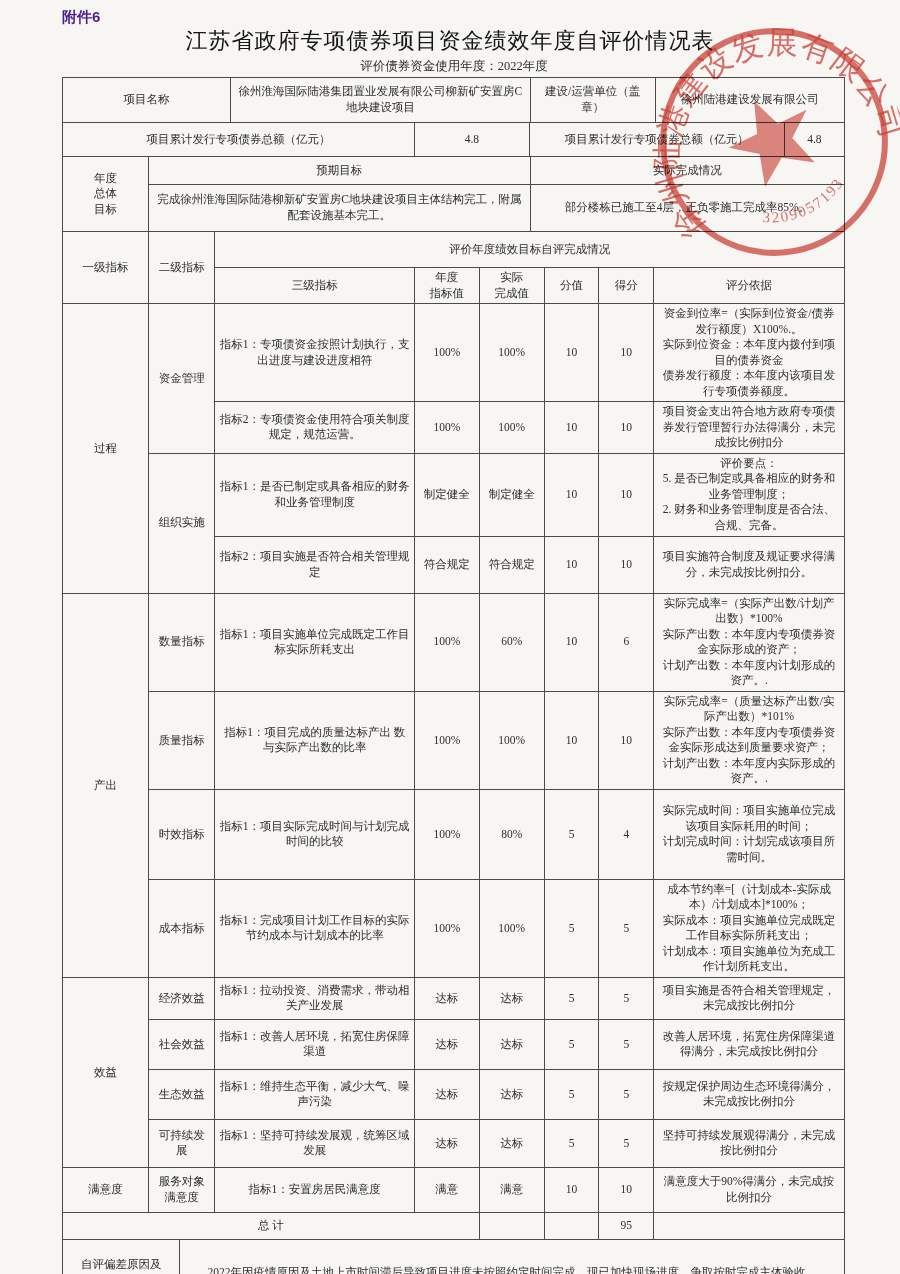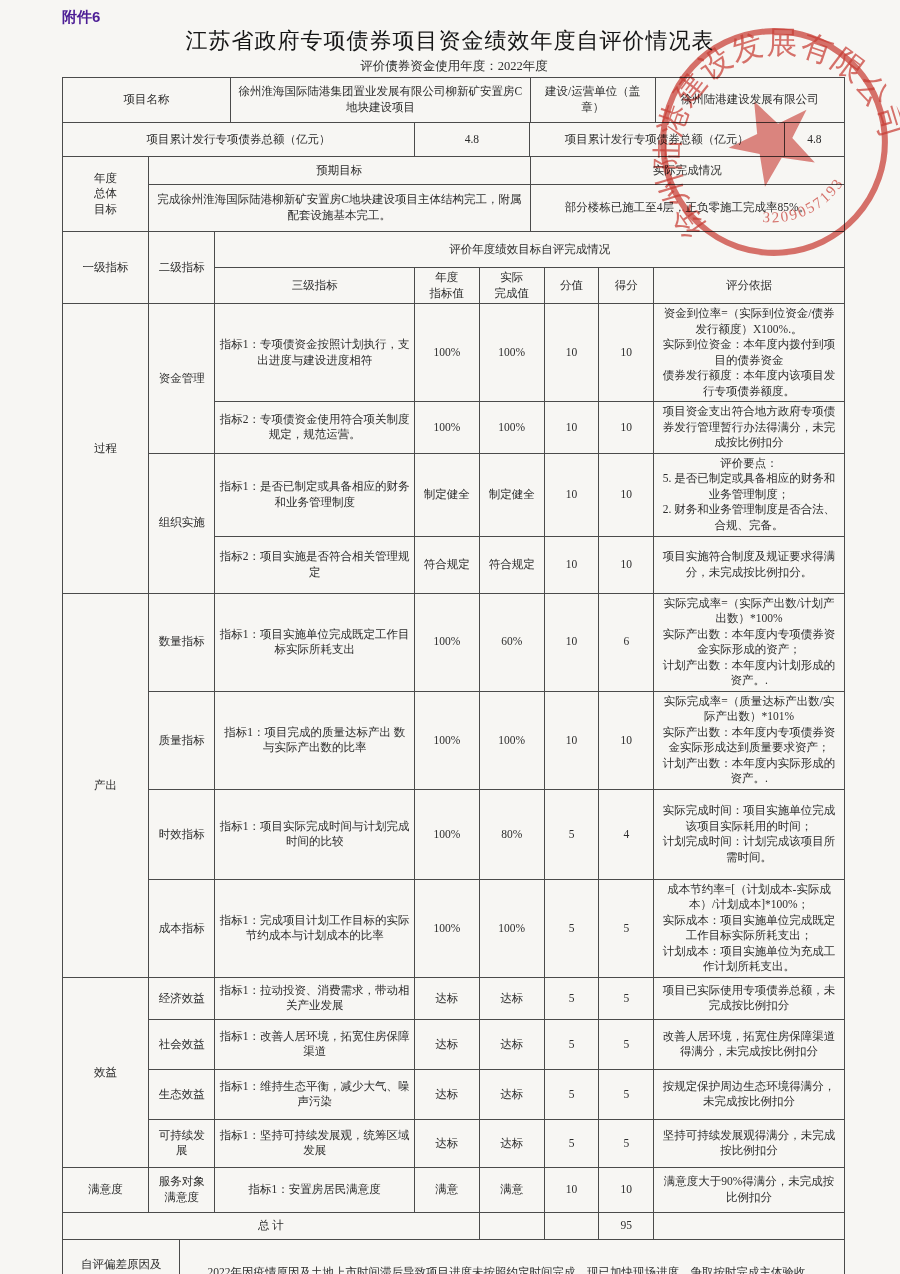--- a/index.html
+++ b/index.html
@@ -248,21 +248,21 @@
       </tr>
 
       <tr class="h37">
         <td rowspan="4">效益</td>
         <td>经济效益</td>
         <td class="ind">指标1：拉动投资、消费需求，带动相关产业发展</td>
         <td>达标</td>
         <td>达标</td>
         <td>5</td>
         <td>5</td>
-        <td class="basis pre">项目已实际使用专项债券总额，未完成按比例扣分</td>
+        <td class="basis pre">项目实施是否符合相关管理规定，未完成按比例扣分</td>
       </tr>
       <tr class="h45">
         <td>社会效益</td>
         <td class="ind">指标1：改善人居环境，拓宽住房保障渠道</td>
         <td>达标</td>
         <td>达标</td>
         <td>5</td>
         <td>5</td>
         <td class="basis pre">改善人居环境，拓宽住房保障渠道得满分，未完成按比例扣分</td>
       </tr>

